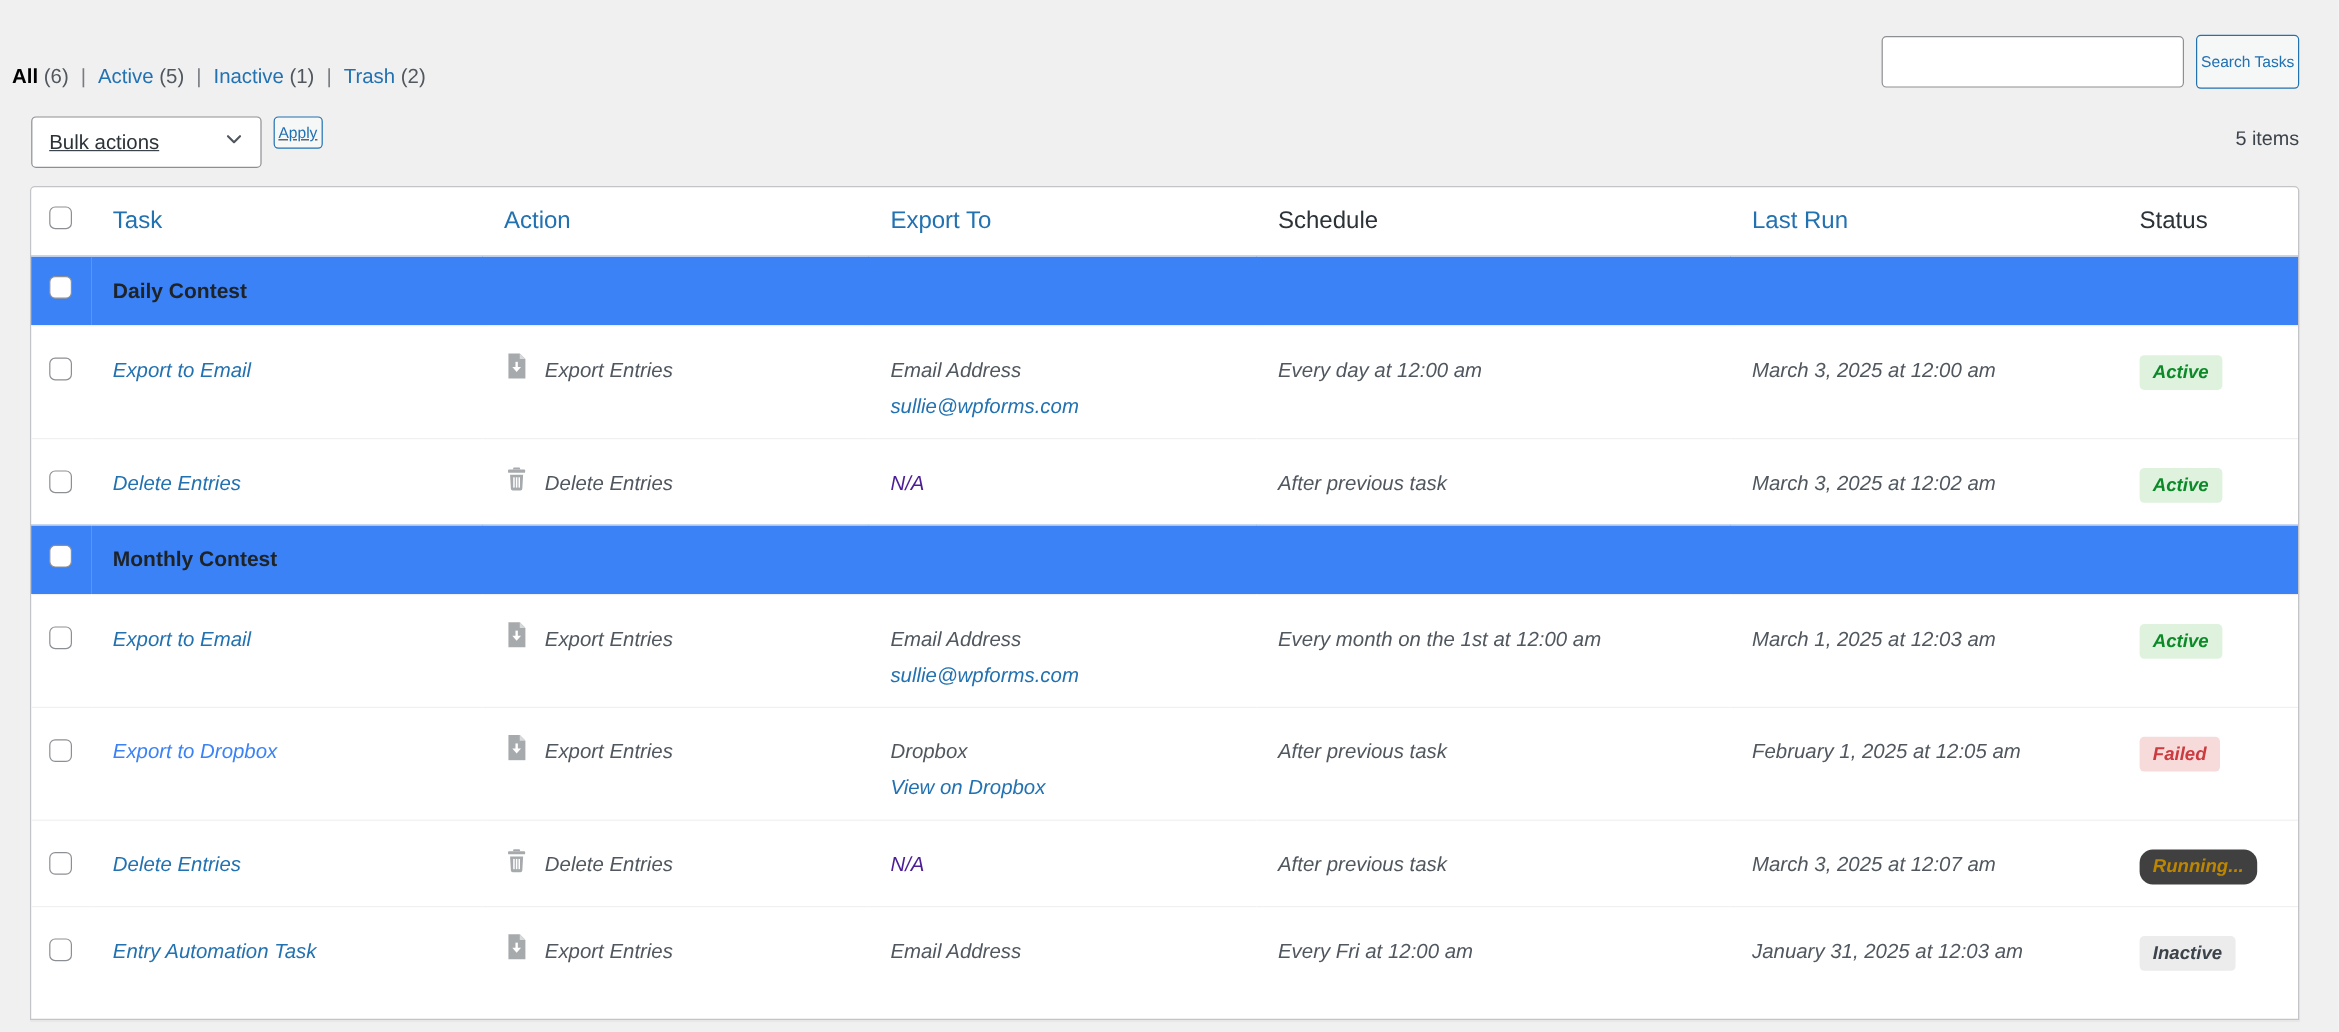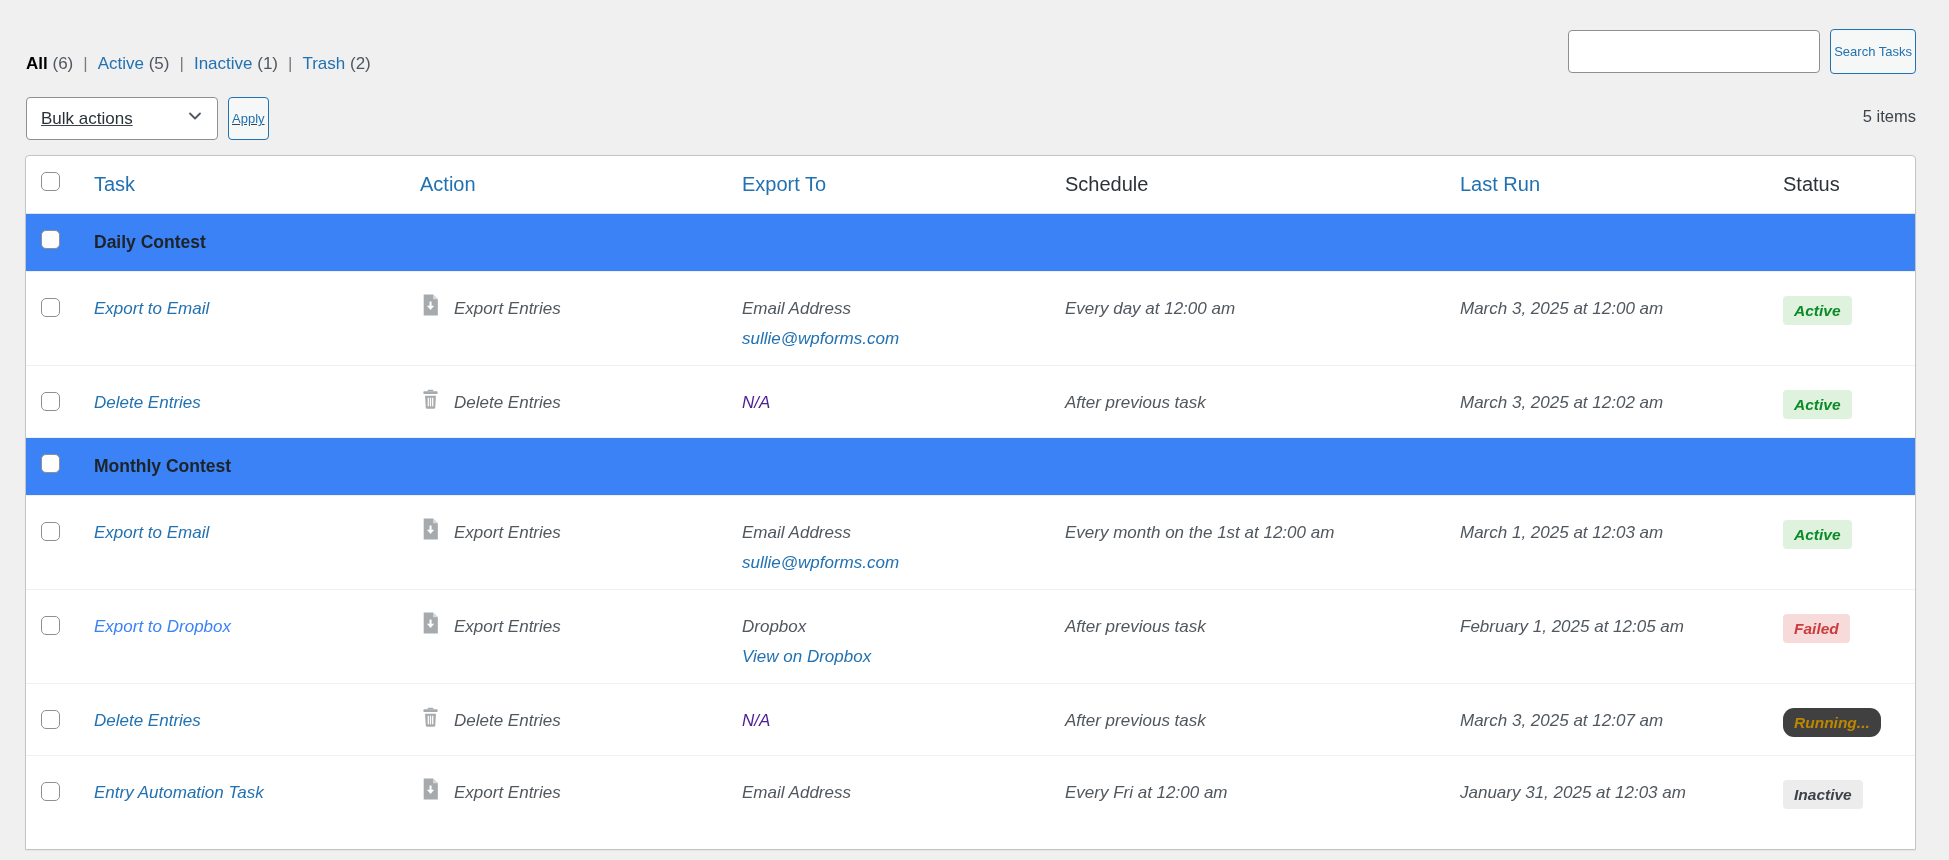--- a/index.html
+++ b/index.html
@@ -8,21 +8,21 @@
     background: #f0f0f1;
     font-family: "Liberation Sans", sans-serif;
     font-size: 17px;
     color: #3c434a;
     position: relative;
   }
   a { text-decoration: none; cursor: pointer; }
 
   
   .filters {
-    position: absolute; left: 26px; top: 54px;
+    position: absolute; left: 10px; top: 54px;
     display: flex; align-items: center; gap: 10px;
     font-size: 17px;
   }
   .filter-item { color: #2271b1; }
   .filter-item .count { color: #50575e; }
   .filter-item.current .label { color: #000; font-weight: 700; }
   .filter-sep { color: #787c82; }
 
   
   .search-area {
@@ -46,21 +46,21 @@
 
   
   .bulkbar { position: absolute; left: 26px; top: 97px; display: flex; gap: 10px; text-decoration: underline; }
   .bulk-select {
     width: 192px; height: 43px;
     border: 1px solid #8c8f94; border-radius: 4px;
     background: #fff; color: #2c3338;
     display: flex; align-items: center; justify-content: space-between;
     padding: 0 14px; cursor: pointer; font-size: 17px;
   }
-  .apply-btn { height: 43px; margin-top: 0; }
+  .apply-btn { height: 27px; margin-top: 0; }
   .items-count {
     position: absolute; right: 33px; top: 107px;
     color: #3c434a; font-size: 16.5px;
   }
 
   
   .table-wrap {
     position: absolute; left: 25px; top: 155px; width: 1891px;
     background: #fff;
     border: 1px solid #c3c4c7;

